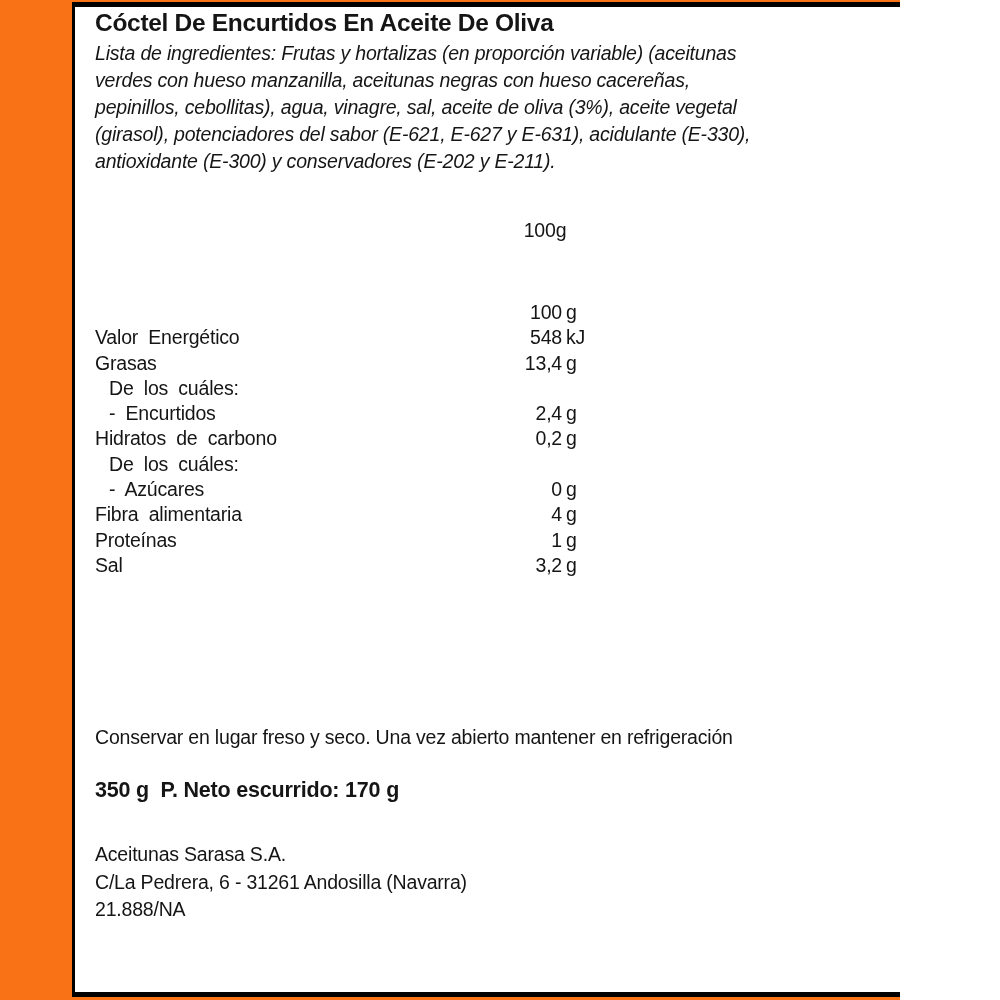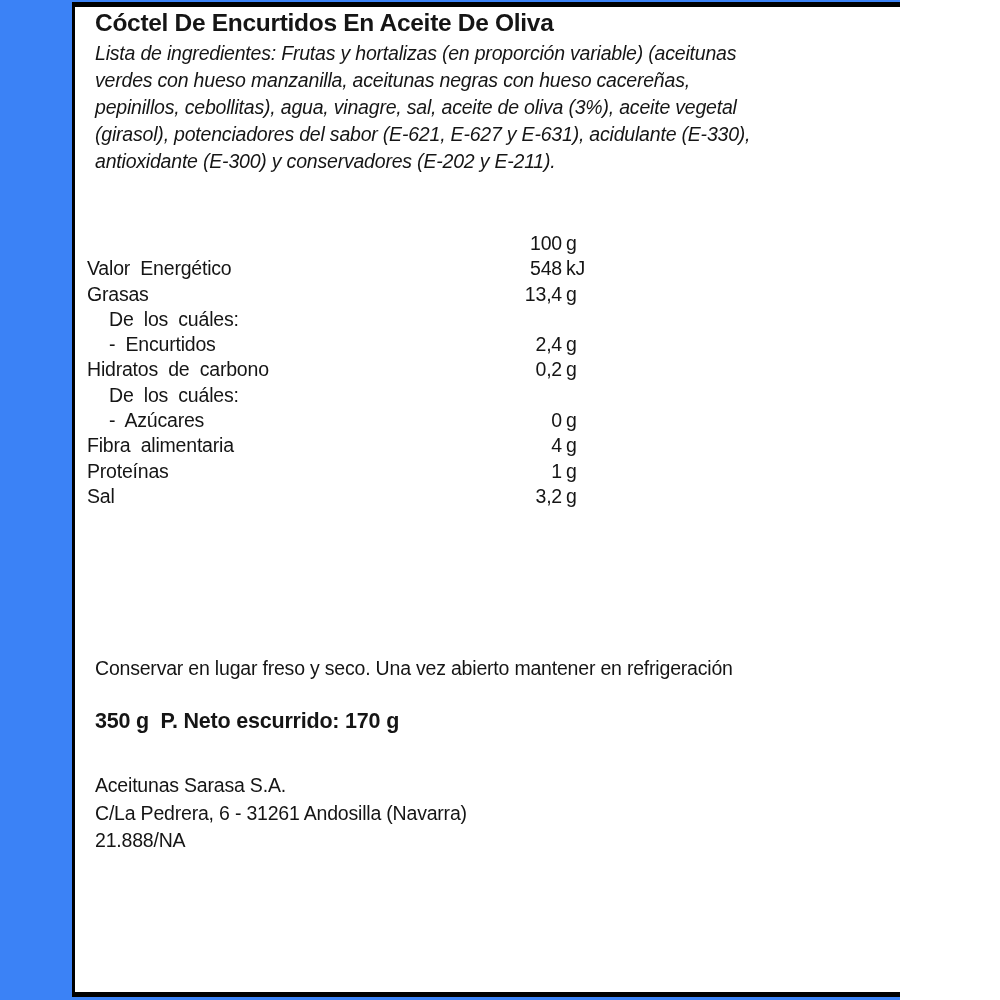--- a/index.html
+++ b/index.html
@@ -8,21 +8,21 @@
     width: 1000px;
     height: 1000px;
     background: #ffffff;
     font-family: "Liberation Sans", sans-serif;
     color: #151515;
   }
   .page {
     position: relative;
     width: 900px;
     height: 1000px;
-    background: #3b82f6;
+    background: #f97316;
     overflow: hidden;
   }
   .label-box {
     position: absolute;
     left: 72px;
     top: 2px;
     width: 850px;
     height: 995px;
     box-sizing: border-box;
     border-style: solid;
@@ -62,21 +62,21 @@
   .ntable {
     margin-top: 56px;
   }
   .nrow {
     position: relative;
     height: 25.3px;
     line-height: 25.3px;
   }
   .nlabel {
     position: absolute;
-    left: 12px;
+    left: 20px;
     word-spacing: 5px;
     white-space: nowrap;
   }
   .nrow.indent .nlabel { left: 34px; text-align: right; }
   .nnum {
     position: absolute;
     left: 340px;
     width: 147px;
     text-align: right;
     white-space: nowrap;
@@ -118,20 +118,21 @@
 
       <div class="ingredients">
         <div class="iline">Lista de ingredientes: Frutas y hortalizas (en proporción variable) (aceitunas</div>
         <div class="iline">verdes con hueso manzanilla, aceitunas negras con hueso cacereñas,</div>
         <div class="iline">pepinillos, cebollitas), agua, vinagre, sal, aceite de oliva (3%), aceite vegetal</div>
         <div class="iline">(girasol), potenciadores del sabor (E-621, E-627 y E-631), acidulante (E-330),</div>
         <div class="iline">antioxidante (E-300) y conservadores (E-202 y E-211).</div>
       </div>
 
       <div class="serving">
+        <div>100g</div>
       </div>
 
       <div class="ntable">
 
         <div class="nrow">
           <span class="nnum">100</span>
           <span class="nunit">g</span>
         </div>
 
         <div class="nrow">

